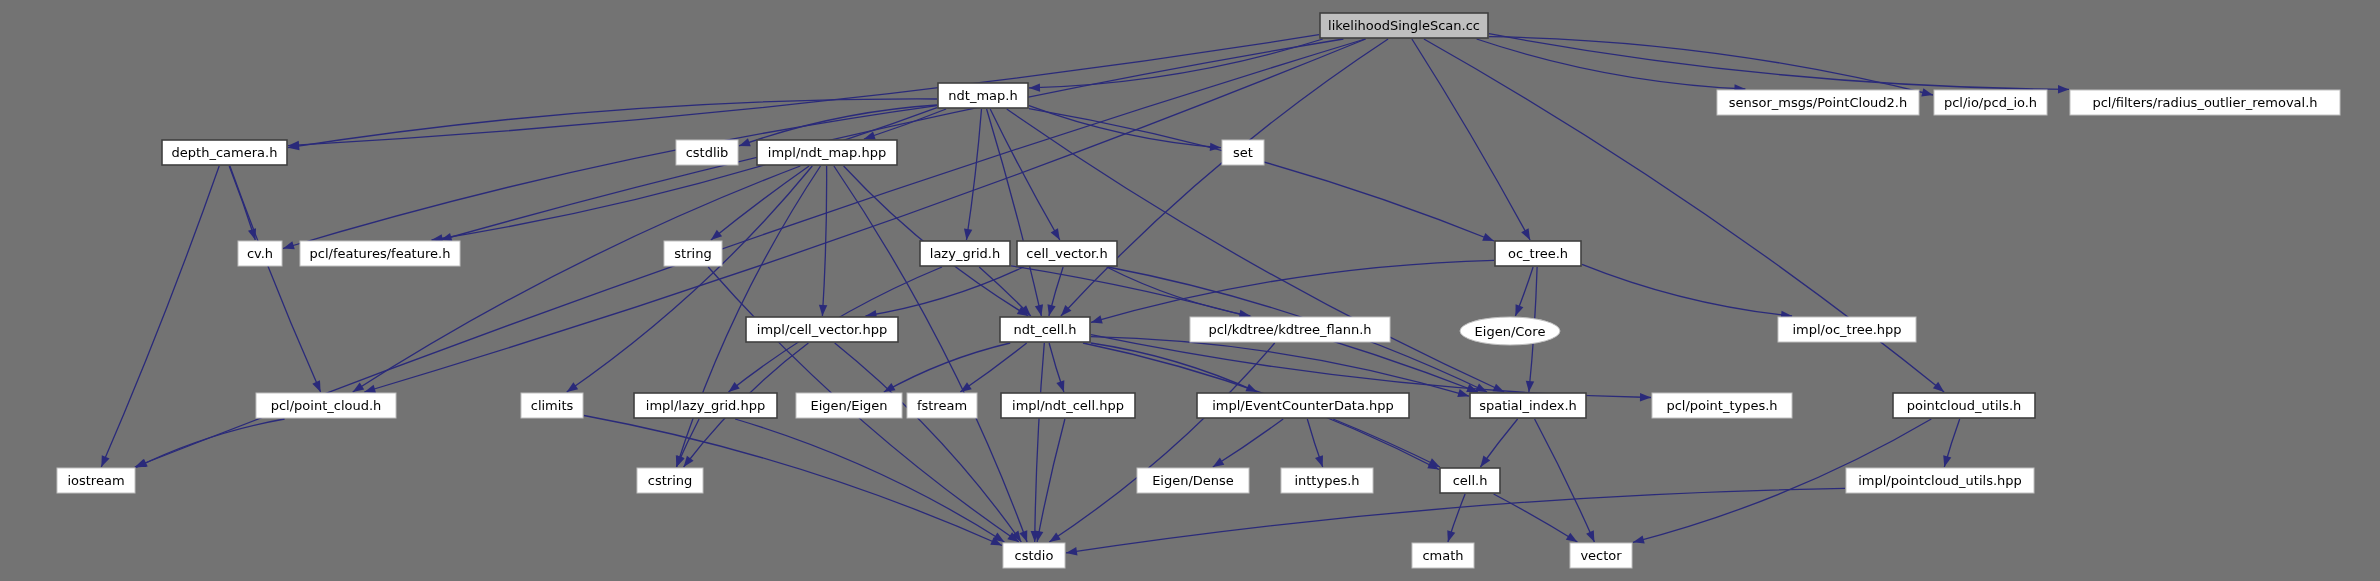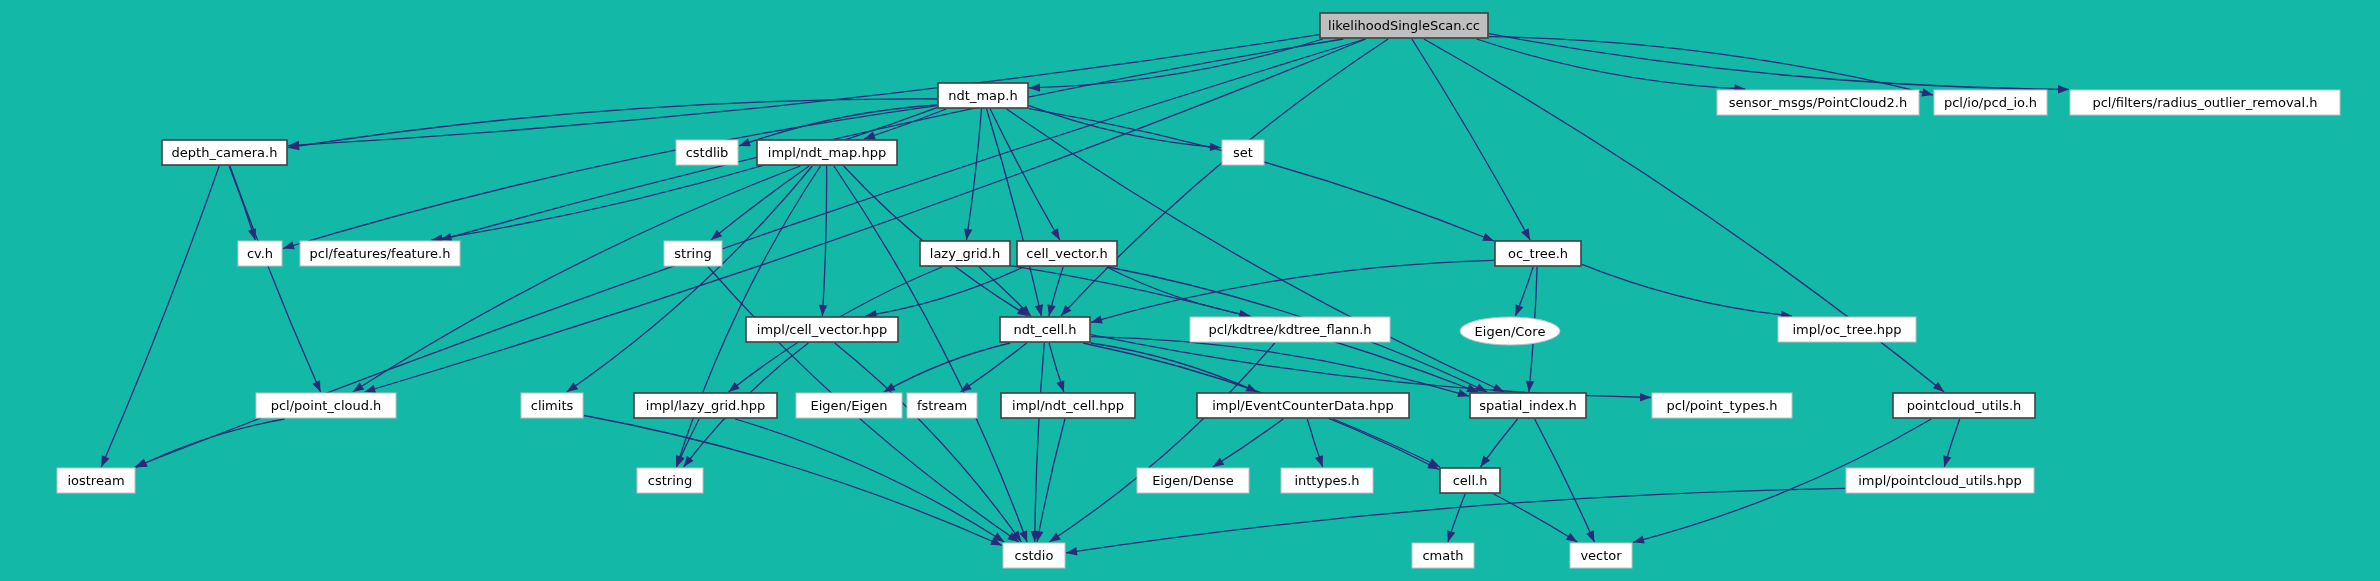--- a/index.html
+++ b/index.html
@@ -1,17 +1,17 @@
 <!DOCTYPE html>
 <html><head>
 <meta charset="utf-8">
 <style>
   html,body{margin:0;padding:0;background:#ffffff;}
   body{font-family:"DejaVu Sans","Liberation Sans",sans-serif;}
-  #graph-wrap{position:relative;width:2380px;height:581px;overflow:hidden;background:#14b8a6;}
+  #graph-wrap{position:relative;width:2380px;height:581px;overflow:hidden;background:#737373;}
   svg#graph{display:block;width:2380px;height:581px;}
   .node-rect{fill:#ffffff;stroke:#c0c0c0;stroke-width:1;}
   .node-rect.bold{stroke:#404040;stroke-width:1.6;}
   .node-rect.root{fill:#bfbfbf;stroke:#404040;stroke-width:1.6;}
   .node-rect.ellipse{fill:#ffffff;stroke:#c0c0c0;stroke-width:1;}
   .node-label{font-family:"DejaVu Sans","Liberation Sans",sans-serif;font-size:13px;fill:#000000;text-anchor:middle;dominant-baseline:middle;}
   .edge{fill:none;stroke:#2a2a7a;stroke-width:1.3;}
   .arrowhead{fill:#2a2a7a;stroke:none;}
 </style>
 </head>

